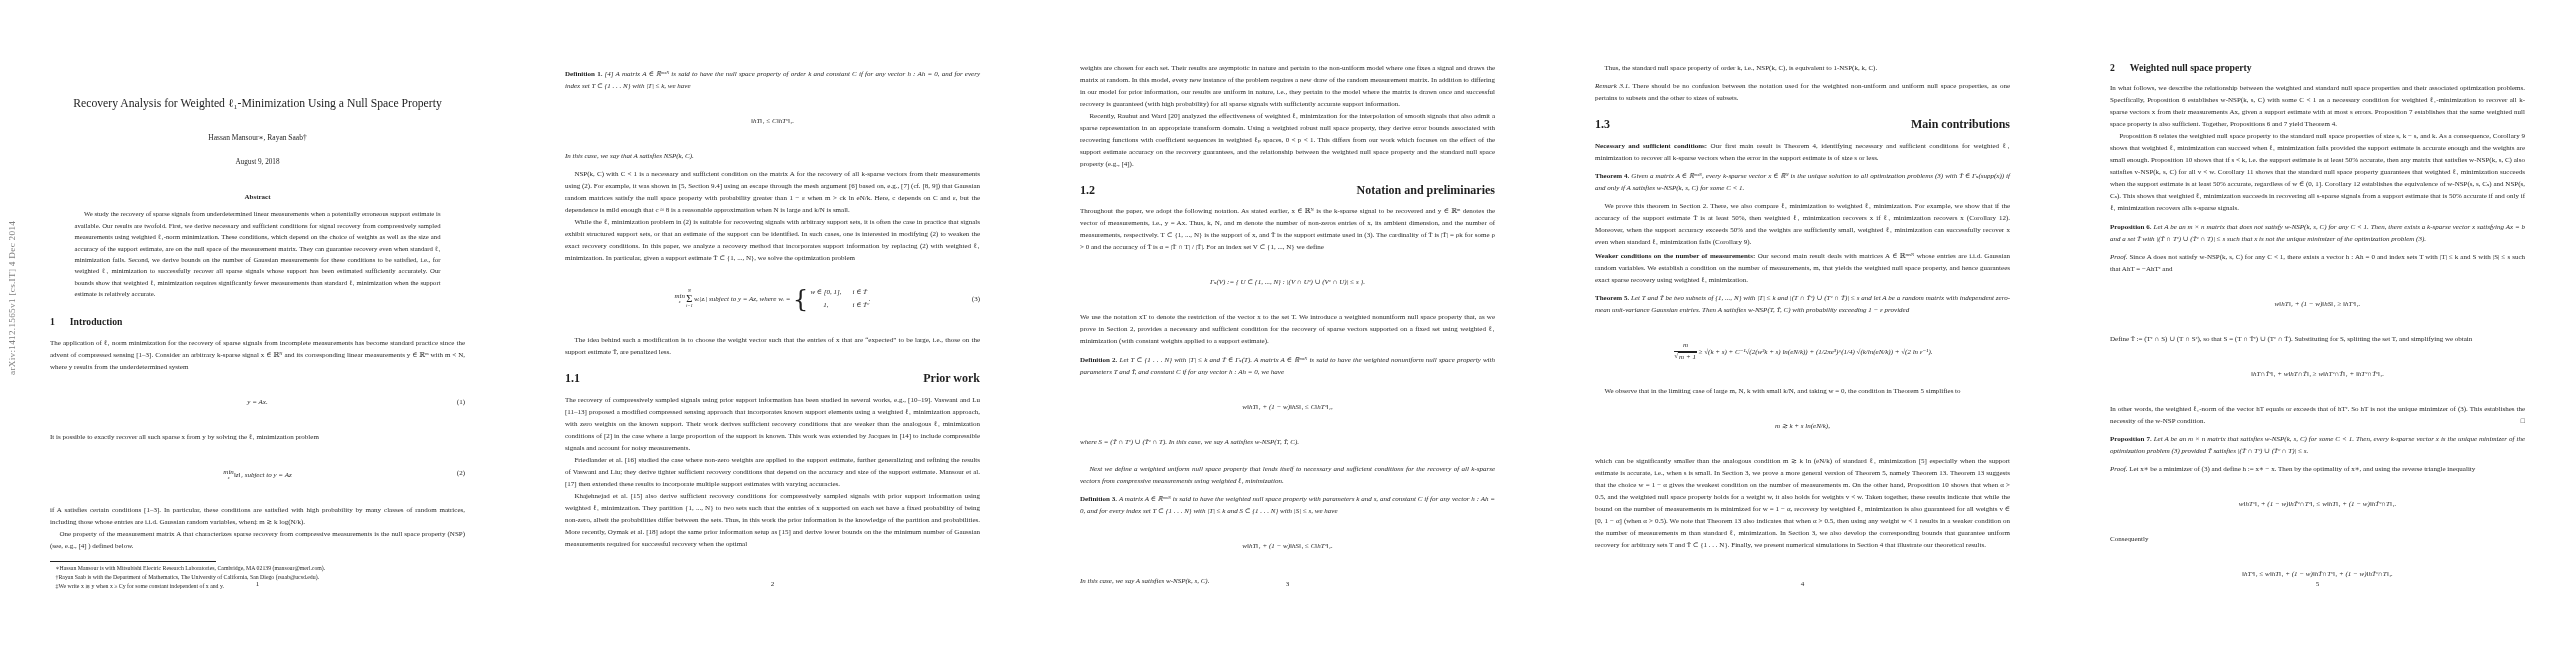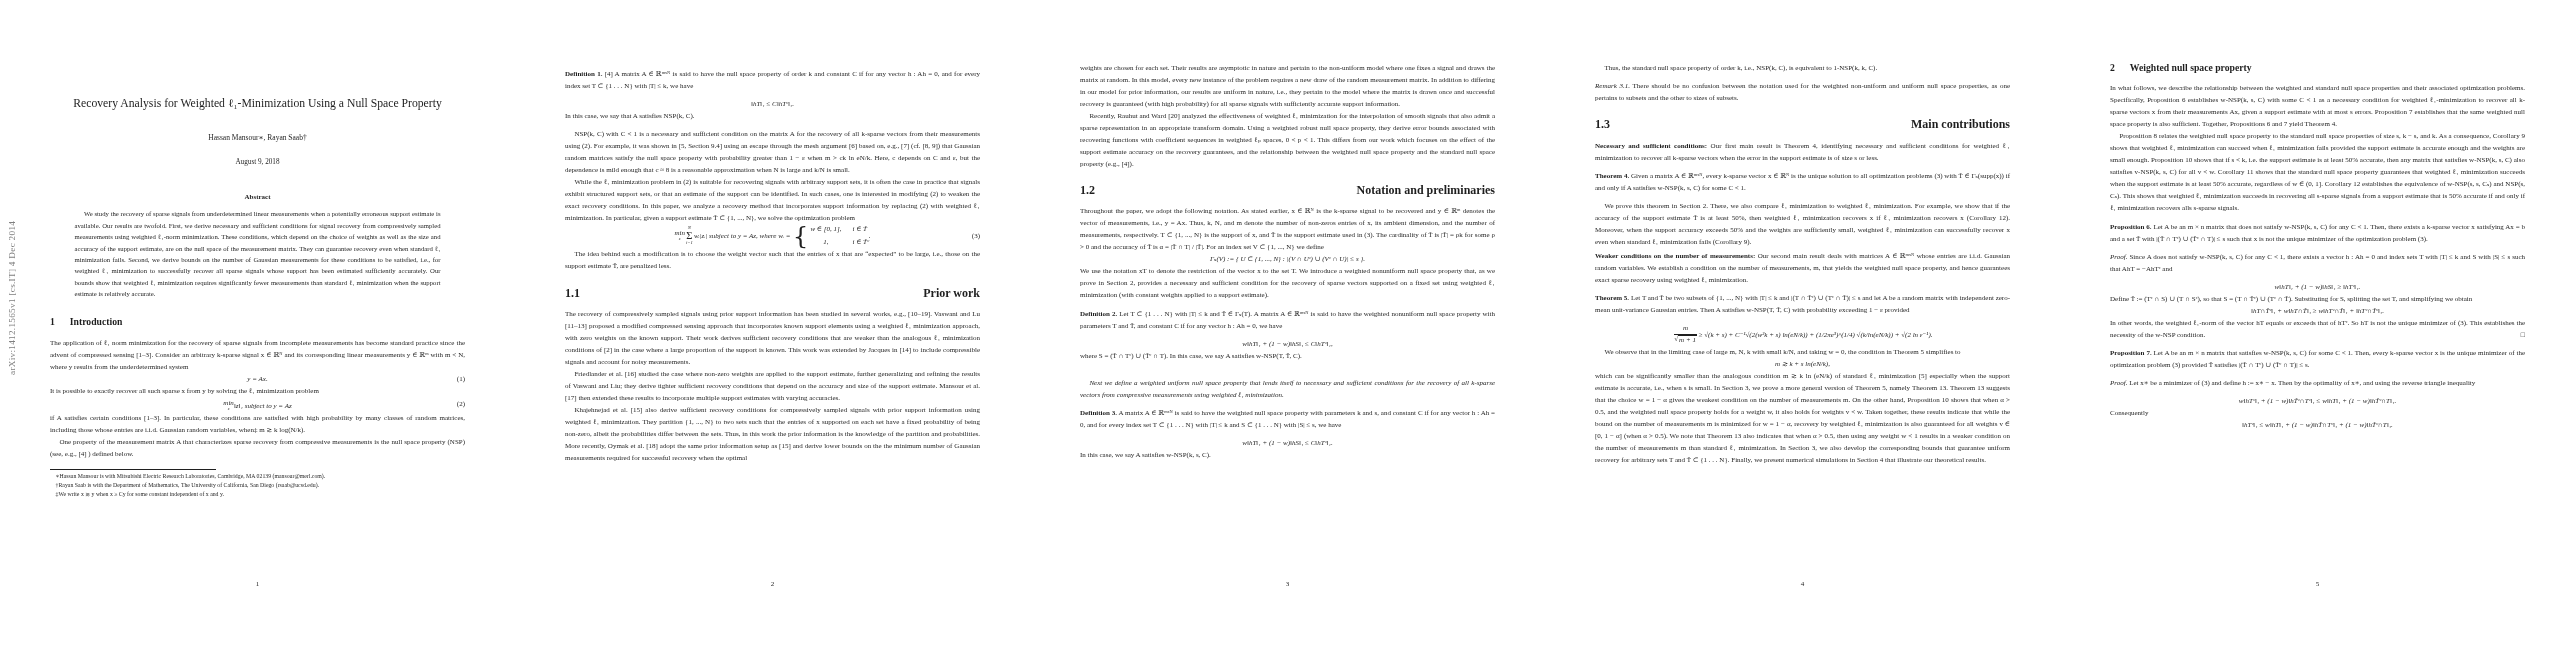--- a/index.html
+++ b/index.html
@@ -6,31 +6,31 @@
   body{width:2576px;height:667px;overflow:hidden;
        font-family:"Liberation Serif","DejaVu Serif",serif;color:#1f1f1f;}
   .sheet{display:flex;width:2576px;height:667px;background:#ffffff;}
   .page{position:relative;width:515px;min-width:515px;height:650px;box-sizing:border-box;
         padding:62px 50px 0 50px;font-size:7px;line-height:12px;text-align:justify;
         overflow:hidden;}
   .page--first{padding-top:92px;}
   p{margin:0;}
   .ind{text-indent:9.4px;}
   .block{margin:6.1px 0;}
-  .it{}
+  .it{font-style:italic;}
   .title{font-size:11.7px;line-height:24px;text-align:center;font-weight:normal;}
   .authors{margin-top:15.6px;font-size:7.5px;text-align:center;}
   .date{margin-top:12.2px;font-size:7.2px;text-align:center;}
   .abs-head{margin-top:23px;font-size:7px;font-weight:bold;text-align:center;}
   .abstract{margin:5.6px 24.5px 0 24.5px;font-size:6.7px;line-height:11.4px;text-indent:9.4px;}
   .sec{display:flex;gap:15px;font-weight:bold;font-size:9.7px;line-height:1.25;
        margin:16.7px 0 8.3px 0;text-align:left;}
   .subsec{display:flex;gap:9.4px;font-weight:bold;font-size:12px;line-height:1.25;
        margin:13.3px 0 7.2px 0;text-align:left;justify-content:space-between;}
-  .eq{margin:0 0;text-align:center;position:relative;font-style:italic;}
+  .eq{margin:23px 0;text-align:center;position:relative;font-style:italic;}
   .eqno{position:absolute;right:0;top:50%;transform:translateY(-50%);font-style:normal;}
   .eqrow{display:inline-flex;align-items:center;gap:0;}
   .minop{display:inline-flex;flex-direction:column;align-items:center;line-height:1;}
   .minop .minsub{font-size:4.7px;}
   .sum{display:inline-flex;flex-direction:column;align-items:center;line-height:1;margin:0 1.1px;}
   .sum .stop,.sum .sbot{font-size:4.7px;font-style:italic;}
   .sum .ssym{font-size:10.6px;font-style:normal;}
   .brace{font-size:24.5px;font-weight:300;font-style:normal;line-height:1;margin:0 2.2px;
          font-family:"DejaVu Serif",serif;}
   .casegrid{display:inline-grid;grid-template-columns:auto auto;column-gap:11px;row-gap:1.7px;

